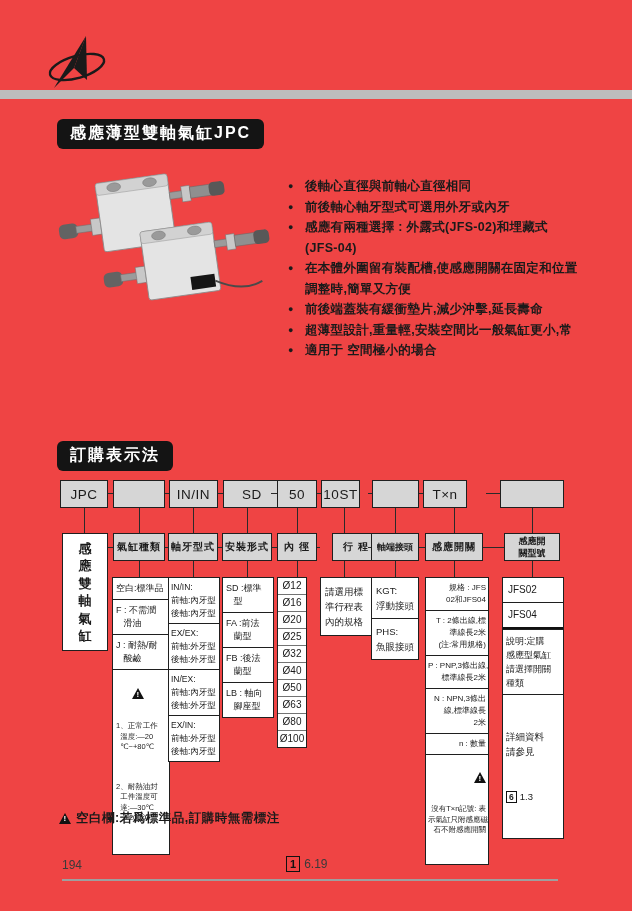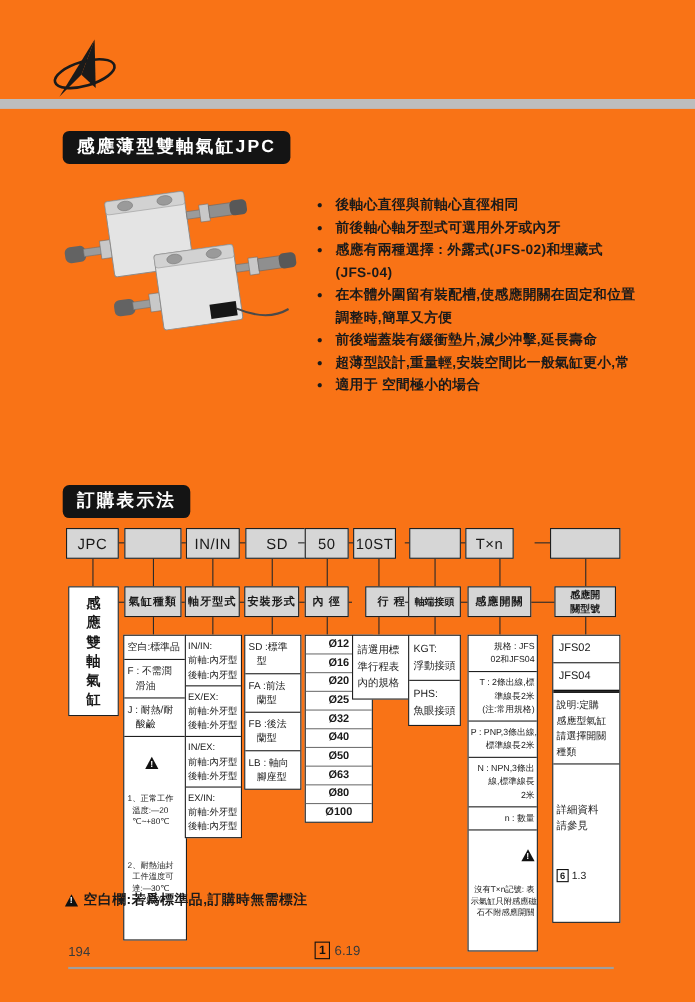--- a/index.html
+++ b/index.html
@@ -1,16 +1,16 @@
 <!DOCTYPE html>
 <html><head>
 <meta charset="utf-8">
 <style>
   html,body { margin:0; padding:0; background:#f2f2f2; }
-  .page { position:relative; width:632px; height:911px; margin:0 auto; background:#f97316;
+  .page { position:relative; width:632px; height:911px; margin:0 auto; background:#ef4444;
           font-family:"Liberation Sans","DejaVu Sans",sans-serif; color:#1a1a1a; overflow:hidden; }
   .topbar { position:absolute; left:0; top:90px; width:632px; height:9px; background:#bdbdbd; }
   .logo { position:absolute; left:42px; top:34px; }
   .banner { position:absolute; background:#141414; color:#ffffff; font-weight:bold;
             font-size:16px; letter-spacing:2px; padding:4px 13px 5px; border-radius:6px; white-space:nowrap; }
   .banner1 { left:57px; top:119px; }
   .banner2 { left:57px; top:441px; }
   .photo { position:absolute; left:52px; top:166px; }
   .features { position:absolute; left:288px; top:176px; width:312px; }
   .feat { display:flex; line-height:20.5px; font-size:12.5px; font-weight:600; letter-spacing:0.3px; }
@@ -246,21 +246,21 @@
     <div class="sec">SD :標準
    型</div>
     <div class="sec">FA :前法
    蘭型</div>
     <div class="sec">FB :後法
    蘭型</div>
     <div class="sec">LB : 軸向
    腳座型</div>
   </div>
 
-  <div class="dbox d5" style="left:277px;width:62px;font-weight:bold;">
+  <div class="dbox d5" style="left:277px;width:30px;">
     <div class="brow">Ø12</div>
     <div class="brow">Ø16</div>
     <div class="brow">Ø20</div>
     <div class="brow">Ø25</div>
     <div class="brow">Ø32</div>
     <div class="brow">Ø40</div>
     <div class="brow">Ø50</div>
     <div class="brow">Ø63</div>
     <div class="brow">Ø80</div>
     <div class="brow">Ø100</div>

